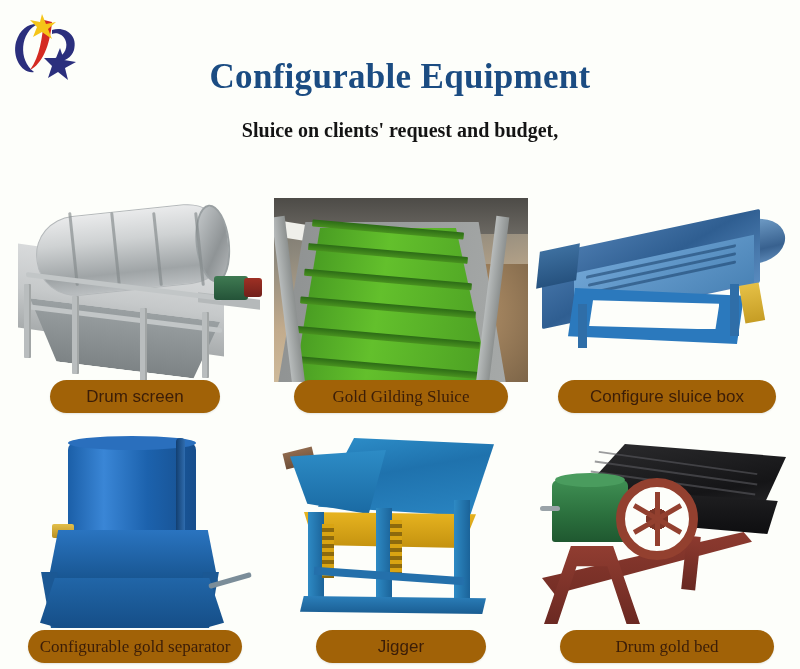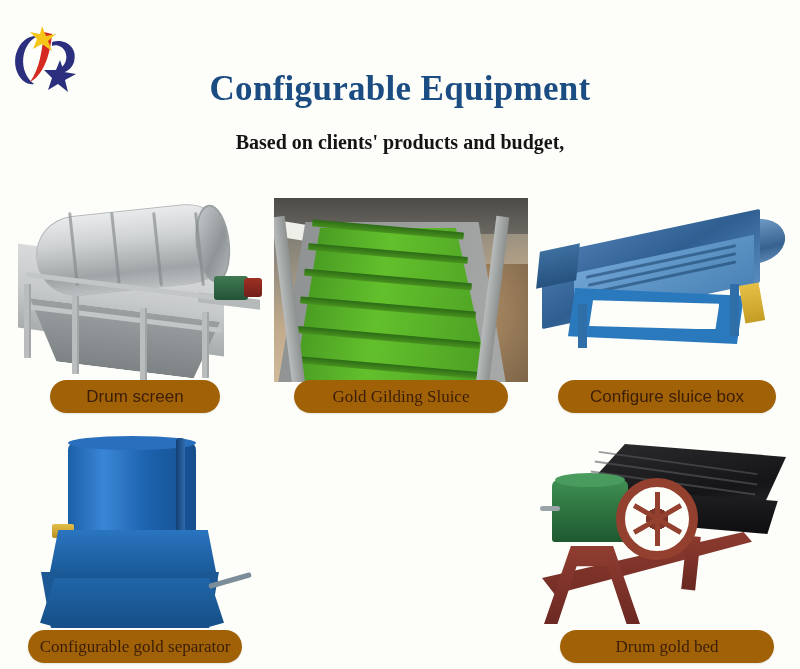--- a/index.html
+++ b/index.html
@@ -11,21 +11,21 @@
     height: 669px;
     background: #fdfefa;
     font-family: "Liberation Sans", sans-serif;
     overflow: hidden;
     position: relative;
   }
 
   
   .header {
     position: absolute;
-    left: 0; top: 12px;
+    left: 0; top: 0;
     width: 800px; height: 192px;
   }
 
   .logo {
     position: absolute;
     left: 8px; top: 8px;
     width: 76px; height: 78px;
   }
 
   .page-title {
@@ -370,21 +370,21 @@
       <path d="M44 22 C58 18, 70 28, 66 42 C62 54, 48 56, 42 50 C54 52, 60 42, 58 34
                C56 26, 48 24, 44 26 Z" fill="#2b2f7d"></path>
       <path d="M52 40 L56 52 L68 54 L57 60 L60 72 L50 64 L40 70 L44 58 L36 50 L48 50 Z" fill="#2b2f7d"></path>
       <path d="M34 6 L38 16 L48 14 L40 21 L44 31 L34 24 L25 29 L29 19 L22 12 L32 14 Z" fill="#f5c518"></path>
     </svg>
   </div>
 
   <div class="page-title">Configurable Equipment</div>
 
   <div class="subtitle">
-    <span class="line">Based on clients' products and budget,</span>
+    <span class="line">Sluice on clients' request and budget,</span>
   </div>
 </div>
 
 <div class="grid">
 
   <div class="card r0 c0">
     <div class="thumb">
       <div class="drum-wrap">
         <div class="drum-frame"></div>
         <div class="drum-hopper"></div>
@@ -456,20 +456,38 @@
         <div class="cgs-body"></div>
         <div class="cgs-legL"></div>
         <div class="cgs-legR"></div>
         <div class="cgs-base"></div>
         <div class="cgs-rod"></div>
       </div>
     </div>
     <div class="pill w-md">Configurable gold separator</div>
   </div>
 
+  <div class="card r1 c1">
+    <div class="thumb">
+      <div class="jig">
+        <div class="jig-brown"></div>
+        <div class="jig-hopper"></div>
+        <div class="jig-hopper2"></div>
+        <div class="jig-yellowbed"></div>
+        <div class="jig-col" style="left:40px; top:84px; height:92px;"></div>
+        <div class="jig-col" style="left:108px; top:80px; height:96px;"></div>
+        <div class="jig-col" style="left:186px; top:72px; height:100px;"></div>
+        <div class="jig-spring" style="left:54px; top:96px; height:54px;"></div>
+        <div class="jig-spring" style="left:122px; top:92px; height:54px;"></div>
+        <div class="jig-bar" style="left:46px; top:144px; width:150px; transform:rotate(4deg);"></div>
+        <div class="jig-base"></div>
+      </div>
+    </div>
+    <div class="pill w-sm">Jigger</div>
+  </div>
 
   <div class="card r1 c2">
     <div class="thumb">
       <div class="sgb">
         <div class="sgb-table"></div>
         <div class="sgb-groove" style="left:64px; top:34px; width:160px;"></div>
         <div class="sgb-groove" style="left:60px; top:44px; width:164px;"></div>
         <div class="sgb-groove" style="left:56px; top:54px; width:166px;"></div>
         <div class="sgb-side"></div>
         <div class="sgb-frame"></div>

